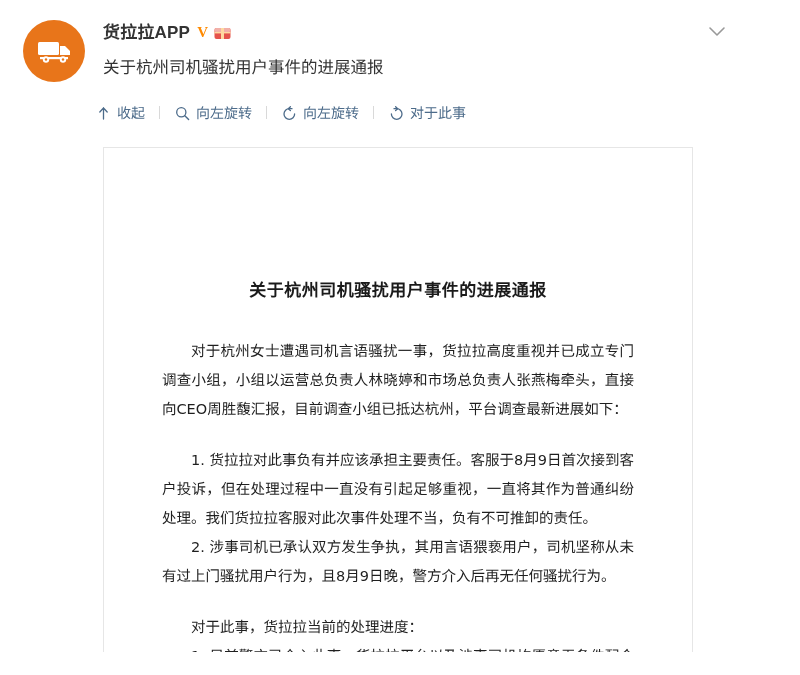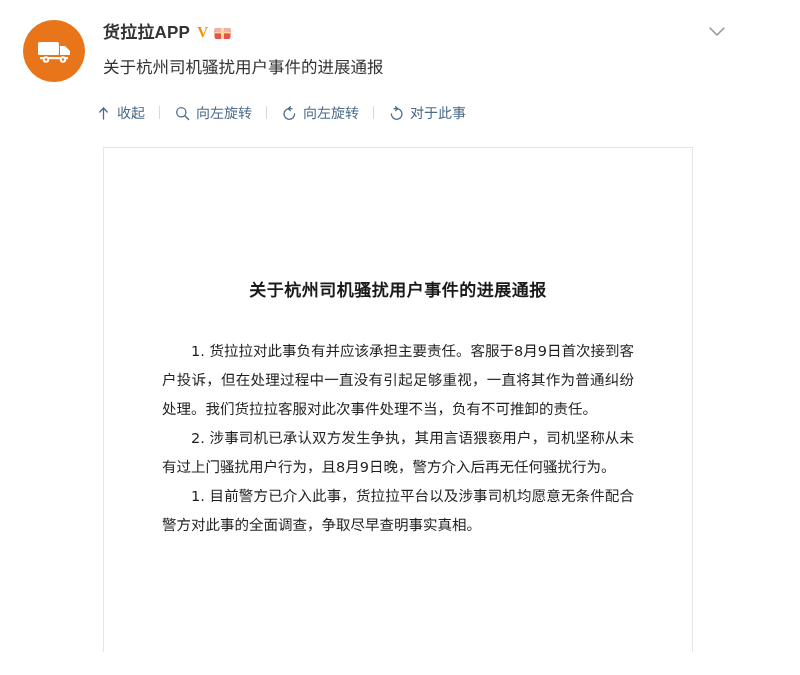--- a/index.html
+++ b/index.html
@@ -276,21 +276,23 @@
       </span>
       <span class="lbl">对于此事</span>
     </div>
   </div>
 
   <div class="image-wrap">
     <div class="doc">
       <div class="doc-title">关于杭州司机骚扰用户事件的进展通报</div>
 
       <div class="para-block">
+        <p class="indent">对于杭州女士遭遇司机言语骚扰一事，货拉拉高度重视并已成立专门调查小组，小组以运营总负责人林晓婷和市场总负责人张燕梅牵头，直接向CEO周胜馥汇报，目前调查小组已抵达杭州，平台调查最新进展如下：</p>
         <p class="indent gap">1. 货拉拉对此事负有并应该承担主要责任。客服于8月9日首次接到客户投诉，但在处理过程中一直没有引起足够重视，一直将其作为普通纠纷处理。我们货拉拉客服对此次事件处理不当，负有不可推卸的责任。</p>
         <p class="indent">2. 涉事司机已承认双方发生争执，其用言语猥亵用户，司机坚称从未有过上门骚扰用户行为，且8月9日晚，警方介入后再无任何骚扰行为。</p>
+        <p class="indent gap">对于此事，货拉拉当前的处理进度：</p>
         <p class="indent">1. 目前警方已介入此事，货拉拉平台以及涉事司机均愿意无条件配合警方对此事的全面调查，争取尽早查明事实真相。</p>
 
       </div>
     </div>
   </div>
 
 </div>
 
 </body></html>

